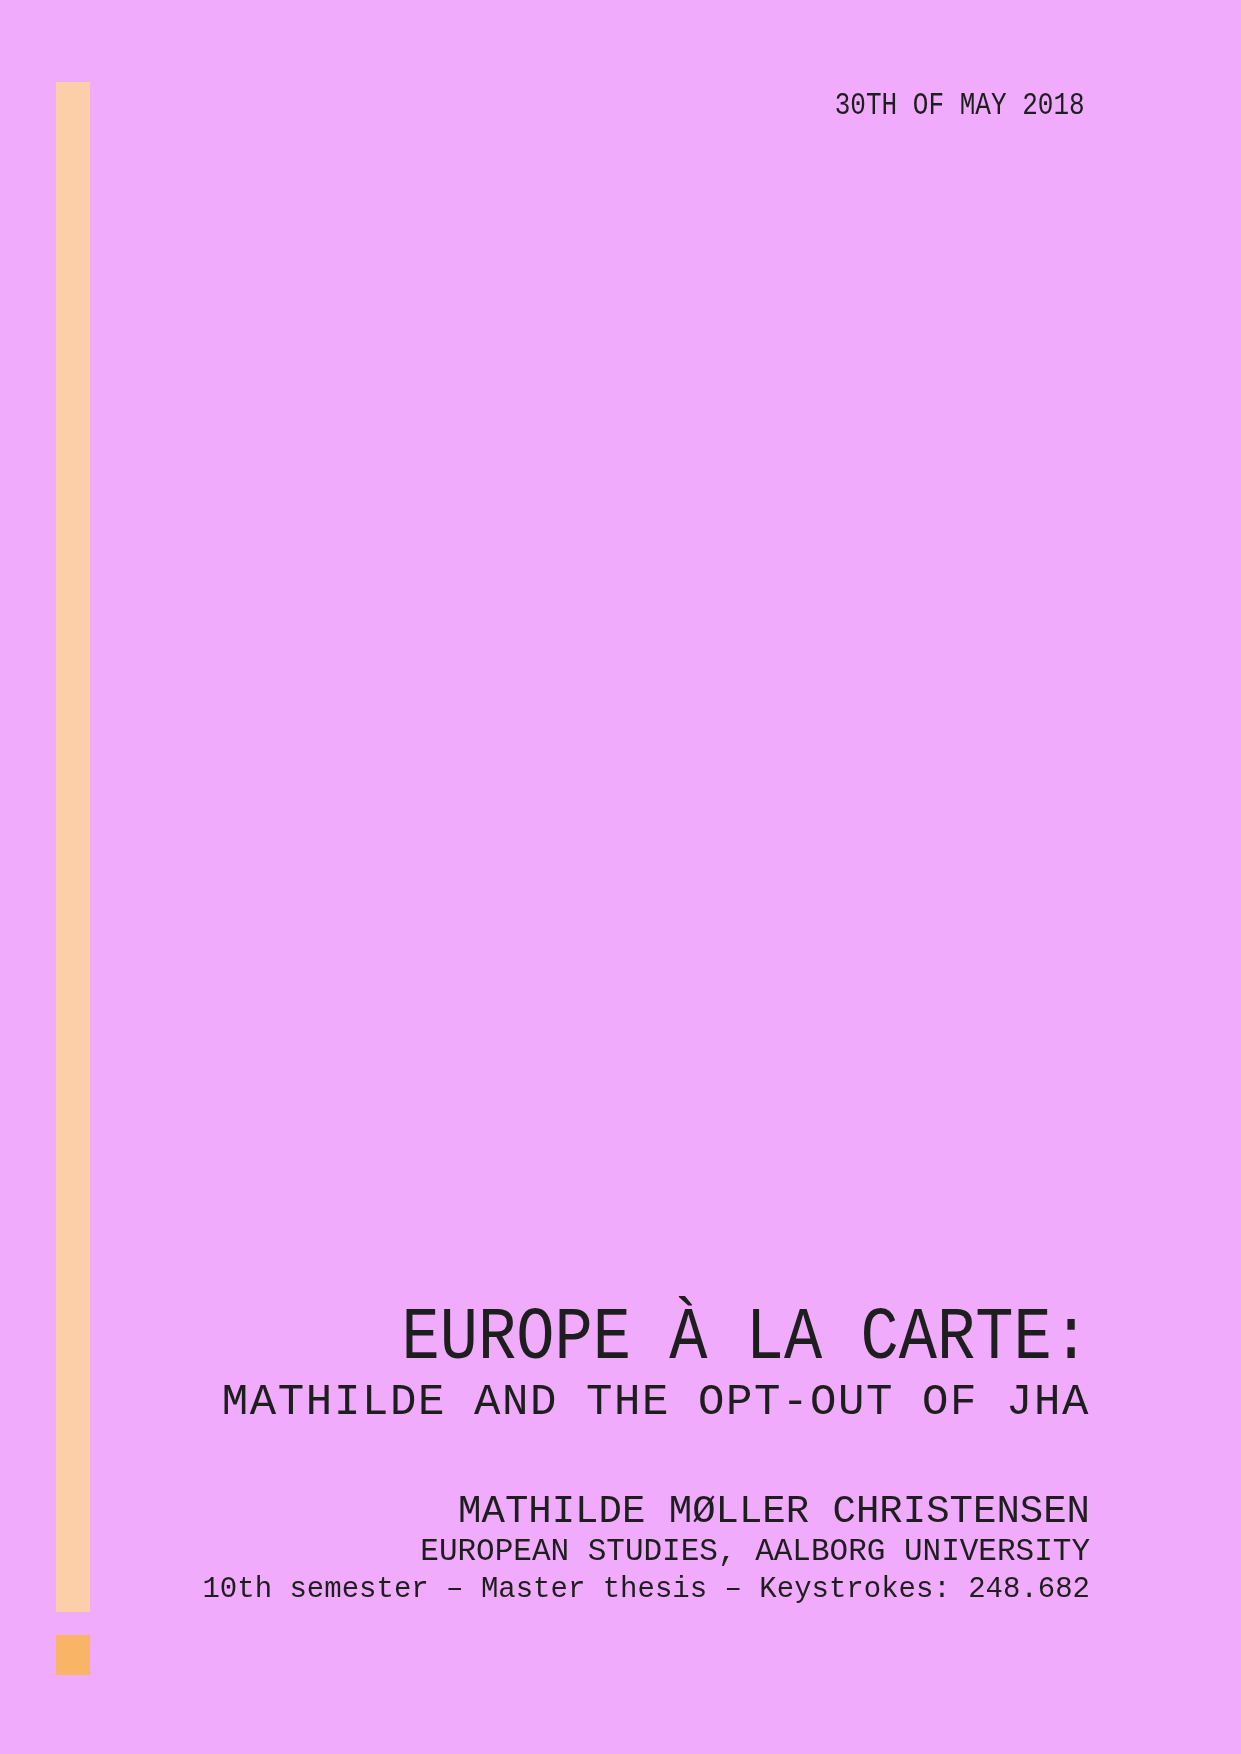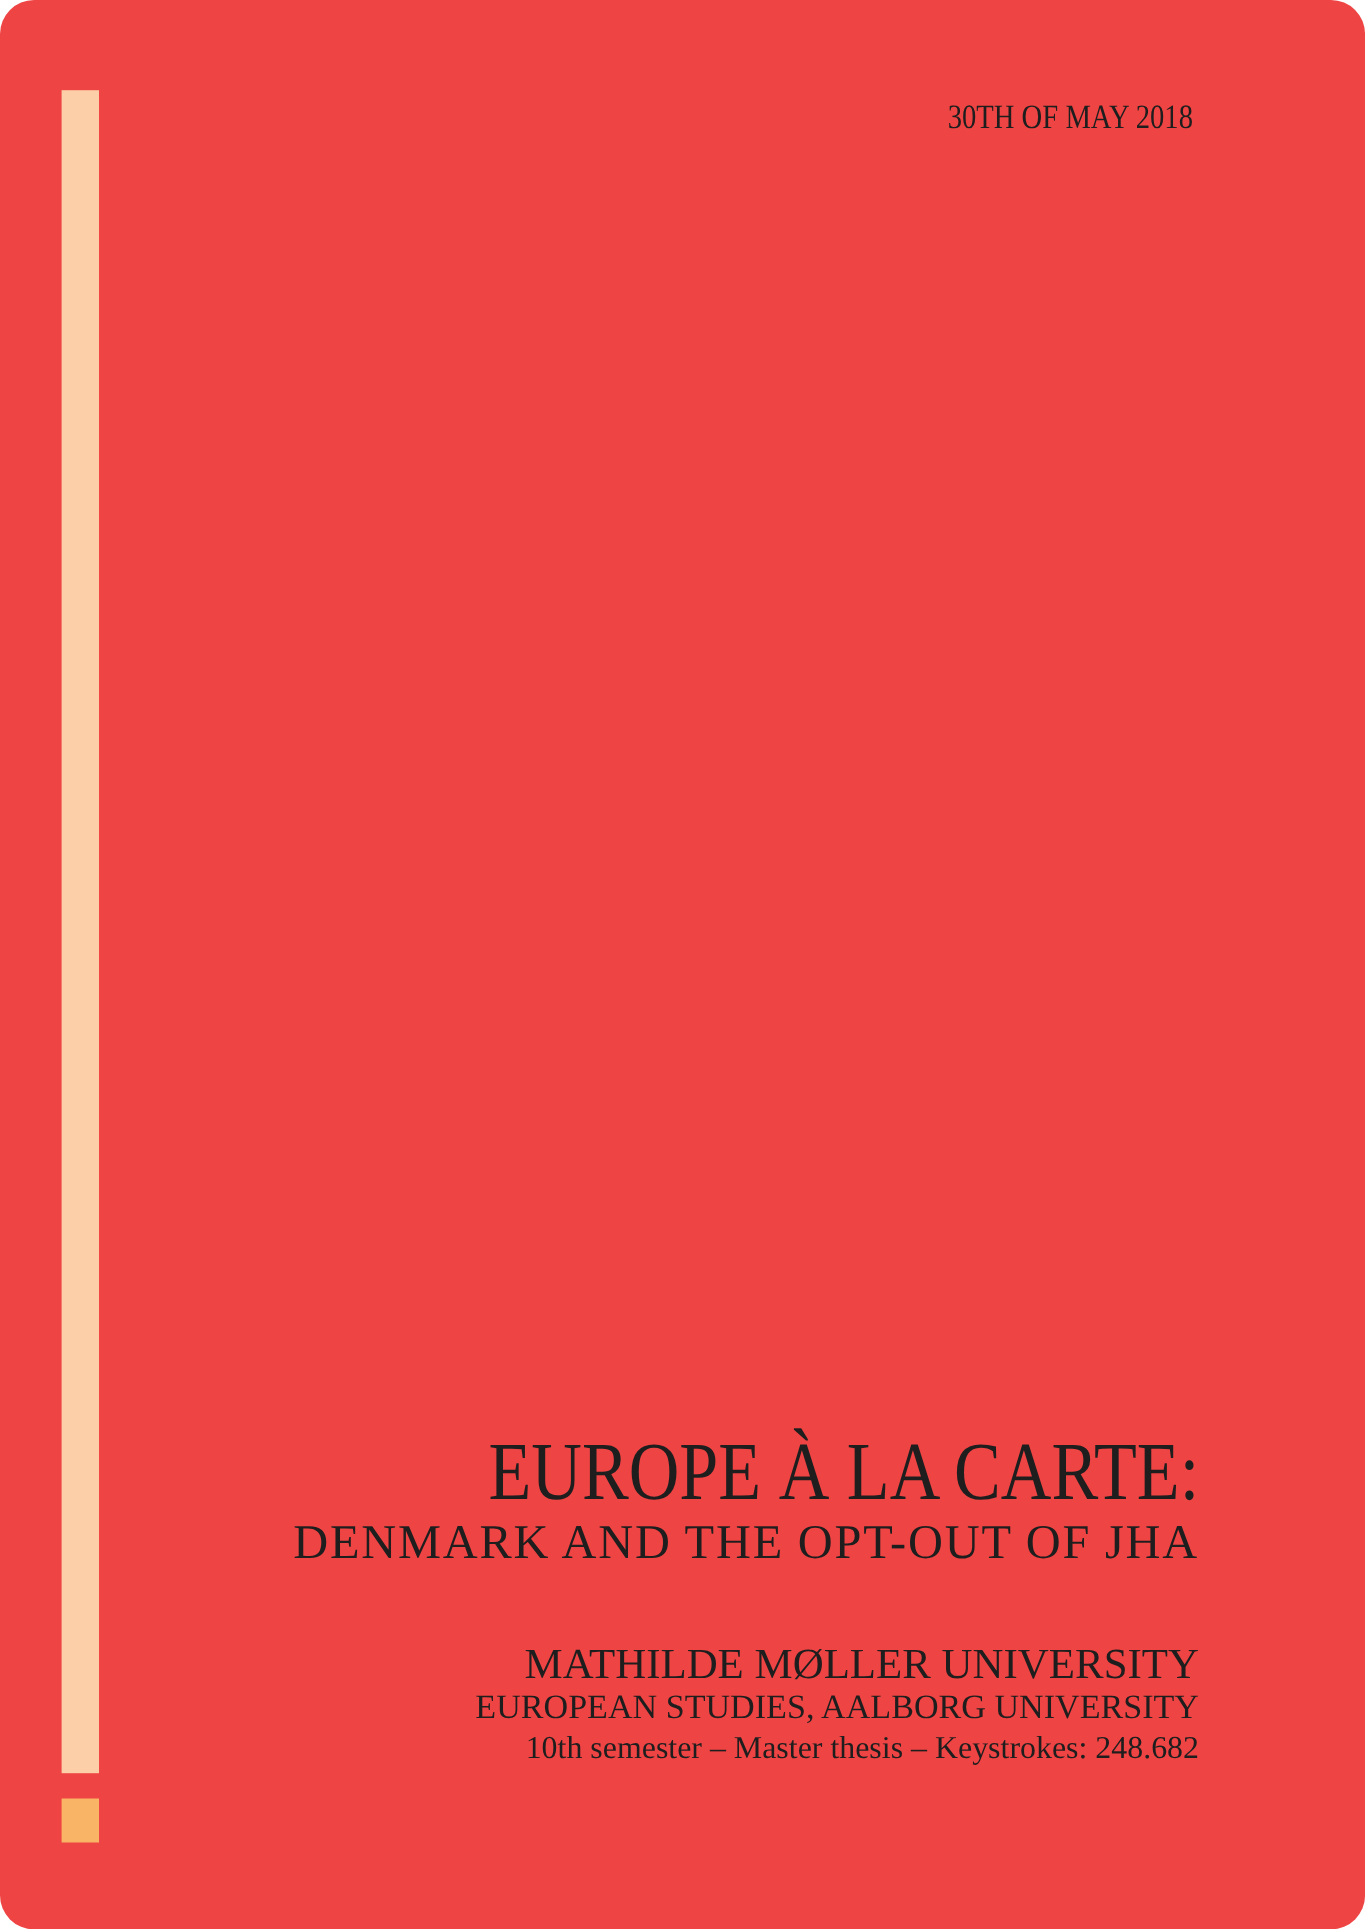--- a/index.html
+++ b/index.html
@@ -4,25 +4,24 @@
 <style>
   html, body {
     margin: 0;
     padding: 0;
     background: #ffffff;
   }
   .page {
     position: relative;
     width: 1241px;
     height: 1754px;
-    background: #ef4444;
+    background: #f0abfc;
     overflow: hidden;
-    font-family: Liberation Serif, serif;
+    font-family: Liberation Mono, monospace;
     color: #1e1e1e;
-    border-radius: 31px;
   }
   .accent-bar {
     position: absolute;
     left: 56px;
     top: 82px;
     width: 34px;
     height: 1530px;
   }
   .accent-square {
     position: absolute;
@@ -79,21 +78,21 @@
 <div class="page">
 
   <div class="accent-bar" style="background: rgb(252, 207, 168);"></div>
 
   <div class="accent-square" style="background: rgb(249, 180, 102);"></div>
 
   <div class="line date-line">30TH OF MAY 2018</div>
 
   <div class="line title-line">EUROPE À LA CARTE:</div>
 
-  <div class="line subtitle-line">DENMARK AND THE OPT-OUT OF JHA</div>
+  <div class="line subtitle-line">MATHILDE AND THE OPT-OUT OF JHA</div>
 
-  <div class="line author-line">MATHILDE MØLLER UNIVERSITY</div>
+  <div class="line author-line">MATHILDE MØLLER CHRISTENSEN</div>
 
   <div class="line affiliation-line">EUROPEAN STUDIES, AALBORG UNIVERSITY</div>
 
   <div class="line details-line">10th semester – Master thesis – Keystrokes: 248.682</div>
 
 </div>
 
 </body></html>

